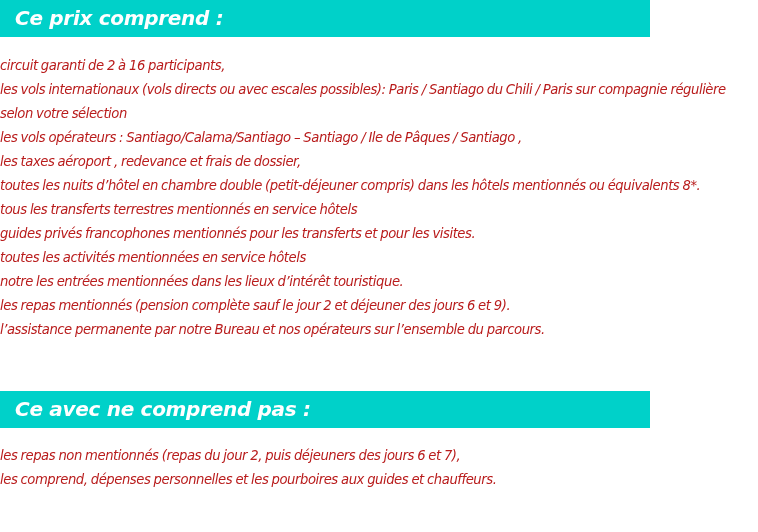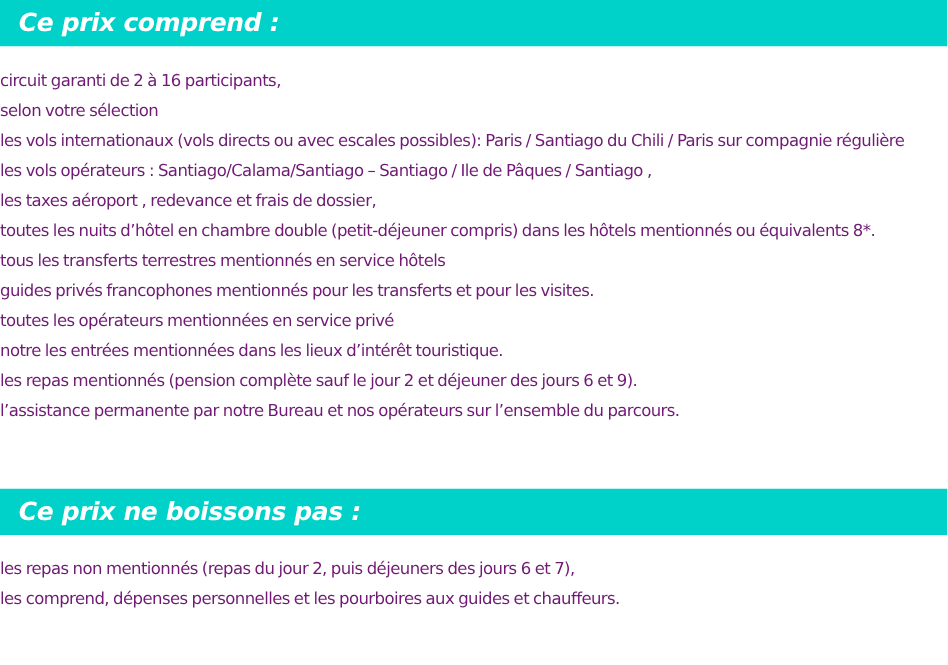--- a/index.html
+++ b/index.html
@@ -10,21 +10,21 @@
     body {
       width: 758px;
       height: 532px;
       overflow: hidden;
       position: relative;
       font-family: "DejaVu Sans", sans-serif;
     }
     .section-header {
       position: absolute;
       left: 0;
-      width: 758px;
+      width: 650px;
       height: 37px;
       background: #00d1c9;
       color: #ffffff;
       font-family: "DejaVu Sans", sans-serif;
       font-style: italic;
       font-weight: bold;
       font-size: 20px;
       line-height: 37px;
       box-sizing: border-box;
       padding-left: 15px;
@@ -39,47 +39,48 @@
       margin: 0;
       padding: 0;
       list-style: none;
       width: 758px;
     }
     #list-included { top: 54px; }
     #list-excluded { top: 444px; }
 
     .item-list li {
       font-family: "DejaVu Sans", sans-serif;
+      font-style: italic;
       font-size: 13.2px;
       line-height: 24px;
       height: 24px;
-      color: #701a75;
+      color: #b91c1c;
       white-space: nowrap;
       letter-spacing: -0.45px;
       word-spacing: -0.5px;
     }
   </style>
 </head>
 <body>
 
 <div class="section-header" id="header-included">Ce prix comprend :</div>
 
 <ul class="item-list" id="list-included">
   <li>circuit garanti de 2 à 16 participants,</li>
+  <li>les vols internationaux (vols directs ou avec escales possibles): Paris / Santiago du Chili / Paris sur compagnie régulière</li>
   <li>selon votre sélection</li>
-  <li>les vols internationaux (vols directs ou avec escales possibles): Paris / Santiago du Chili / Paris sur compagnie régulière</li>
   <li>les vols opérateurs : Santiago/Calama/Santiago – Santiago / Ile de Pâques / Santiago  ,</li>
   <li>les taxes aéroport , redevance et frais de dossier,</li>
   <li>toutes les nuits d’hôtel en chambre double (petit-déjeuner compris) dans les hôtels mentionnés ou équivalents 8*.</li>
   <li>tous les transferts terrestres mentionnés en service hôtels</li>
   <li>guides privés francophones mentionnés pour les transferts et pour les visites.</li>
-  <li>toutes les opérateurs mentionnées en service privé</li>
+  <li>toutes les activités mentionnées en service hôtels</li>
   <li>notre les entrées mentionnées dans les lieux d’intérêt touristique.</li>
   <li>les repas mentionnés (pension complète sauf le jour 2 et déjeuner des jours 6 et 9).</li>
   <li>l’assistance permanente par notre Bureau et nos opérateurs sur l’ensemble du parcours.</li>
 </ul>
 
-<div class="section-header" id="header-excluded">Ce prix ne boissons pas :</div>
+<div class="section-header" id="header-excluded">Ce avec ne comprend pas :</div>
 
 <ul class="item-list" id="list-excluded">
   <li>les repas non mentionnés (repas du jour 2, puis déjeuners des jours 6 et 7),</li>
   <li>les comprend, dépenses personnelles et les pourboires aux guides et chauffeurs.</li>
 </ul>
 
 </body></html>

